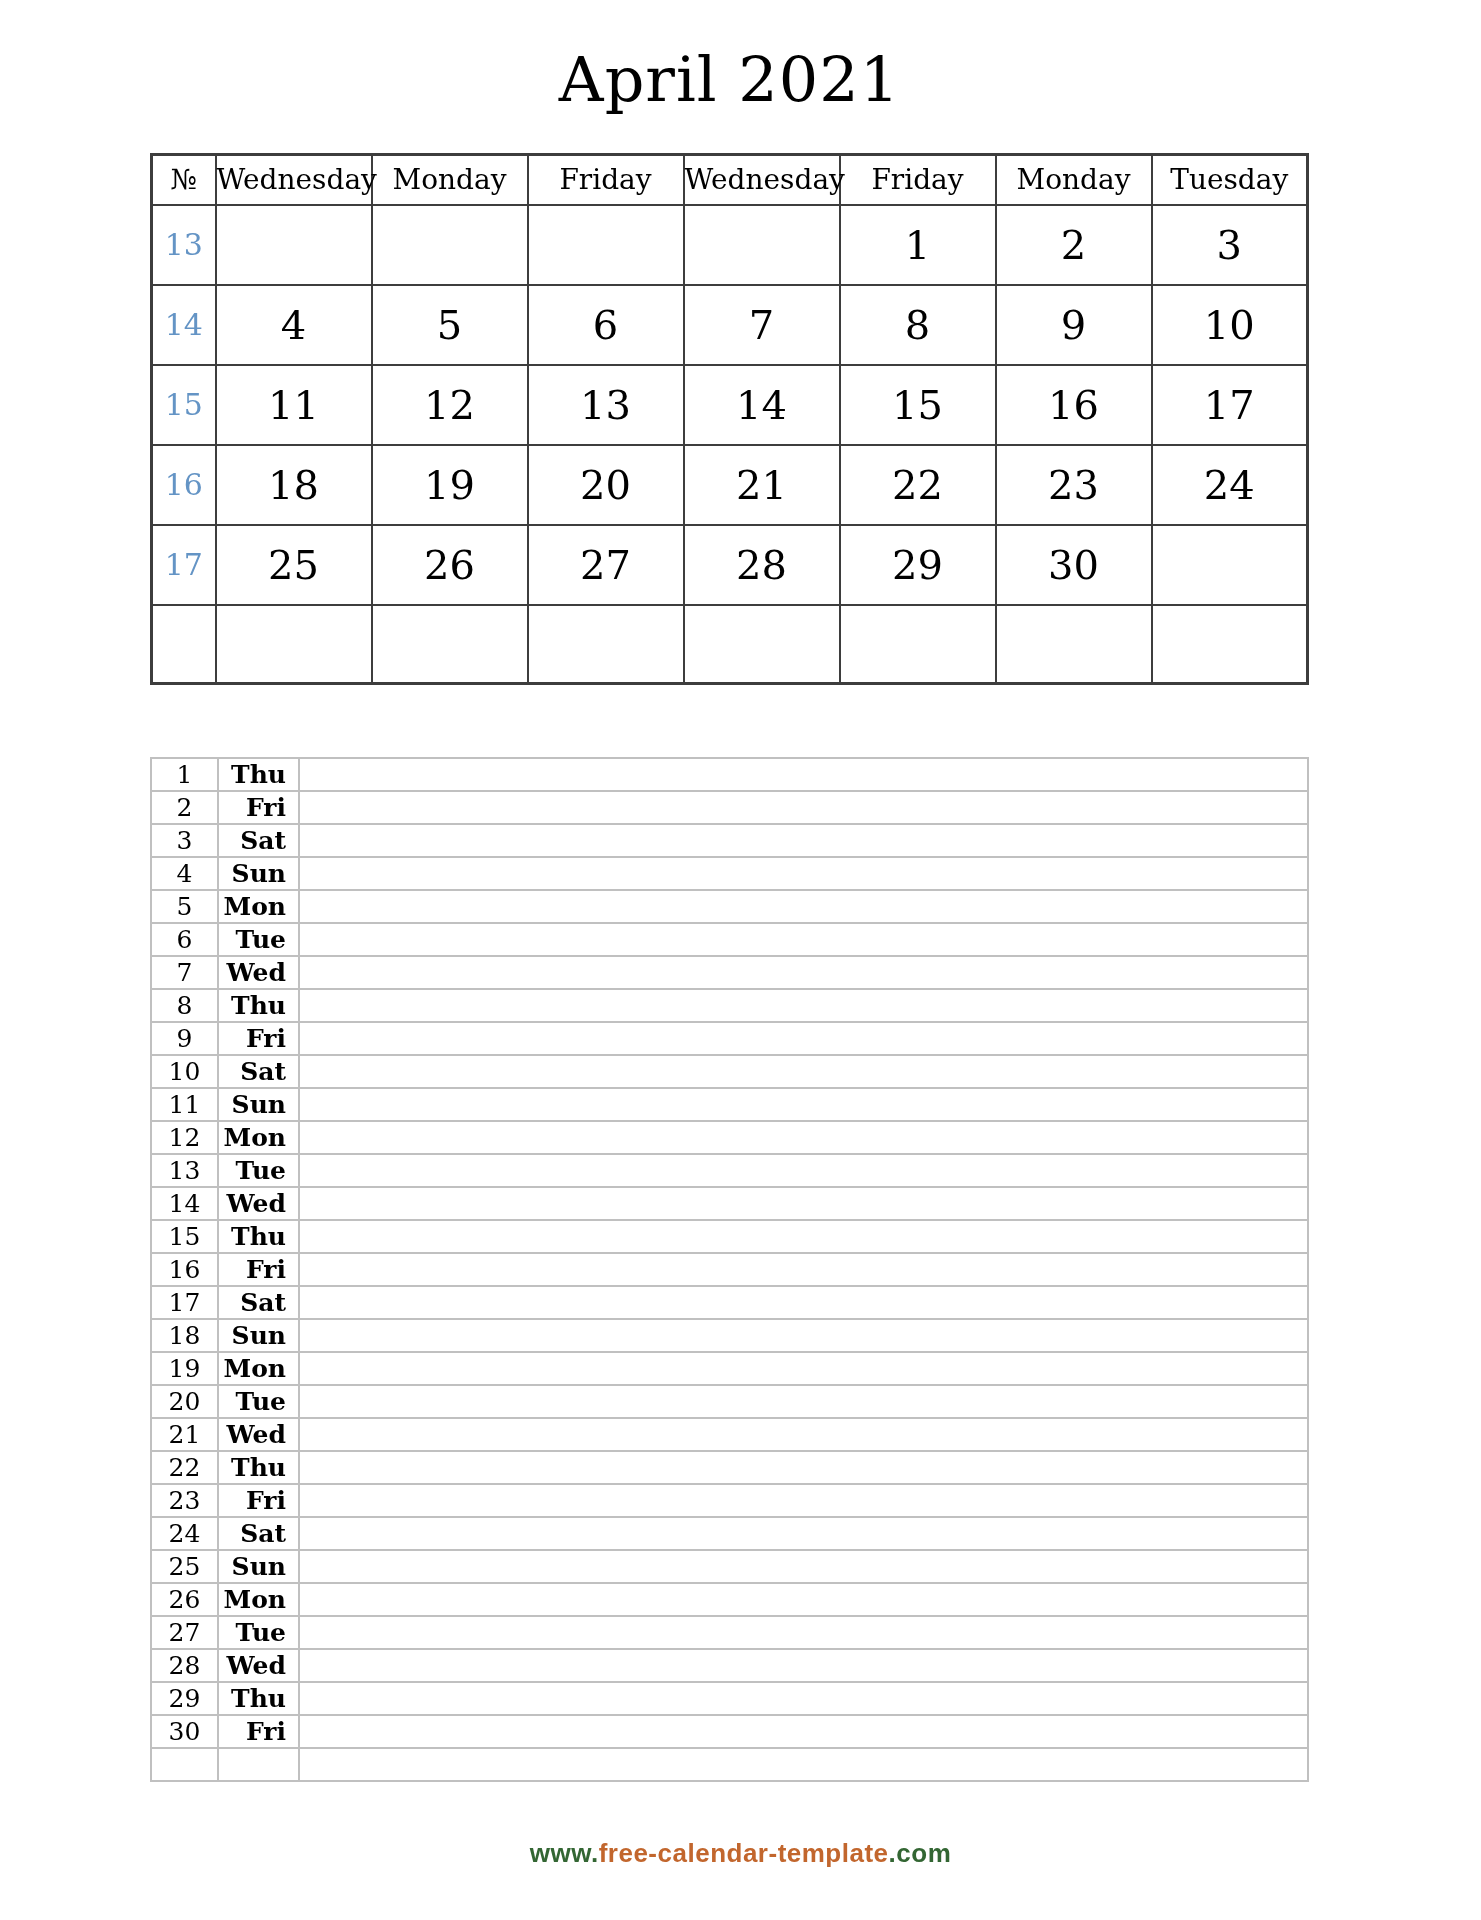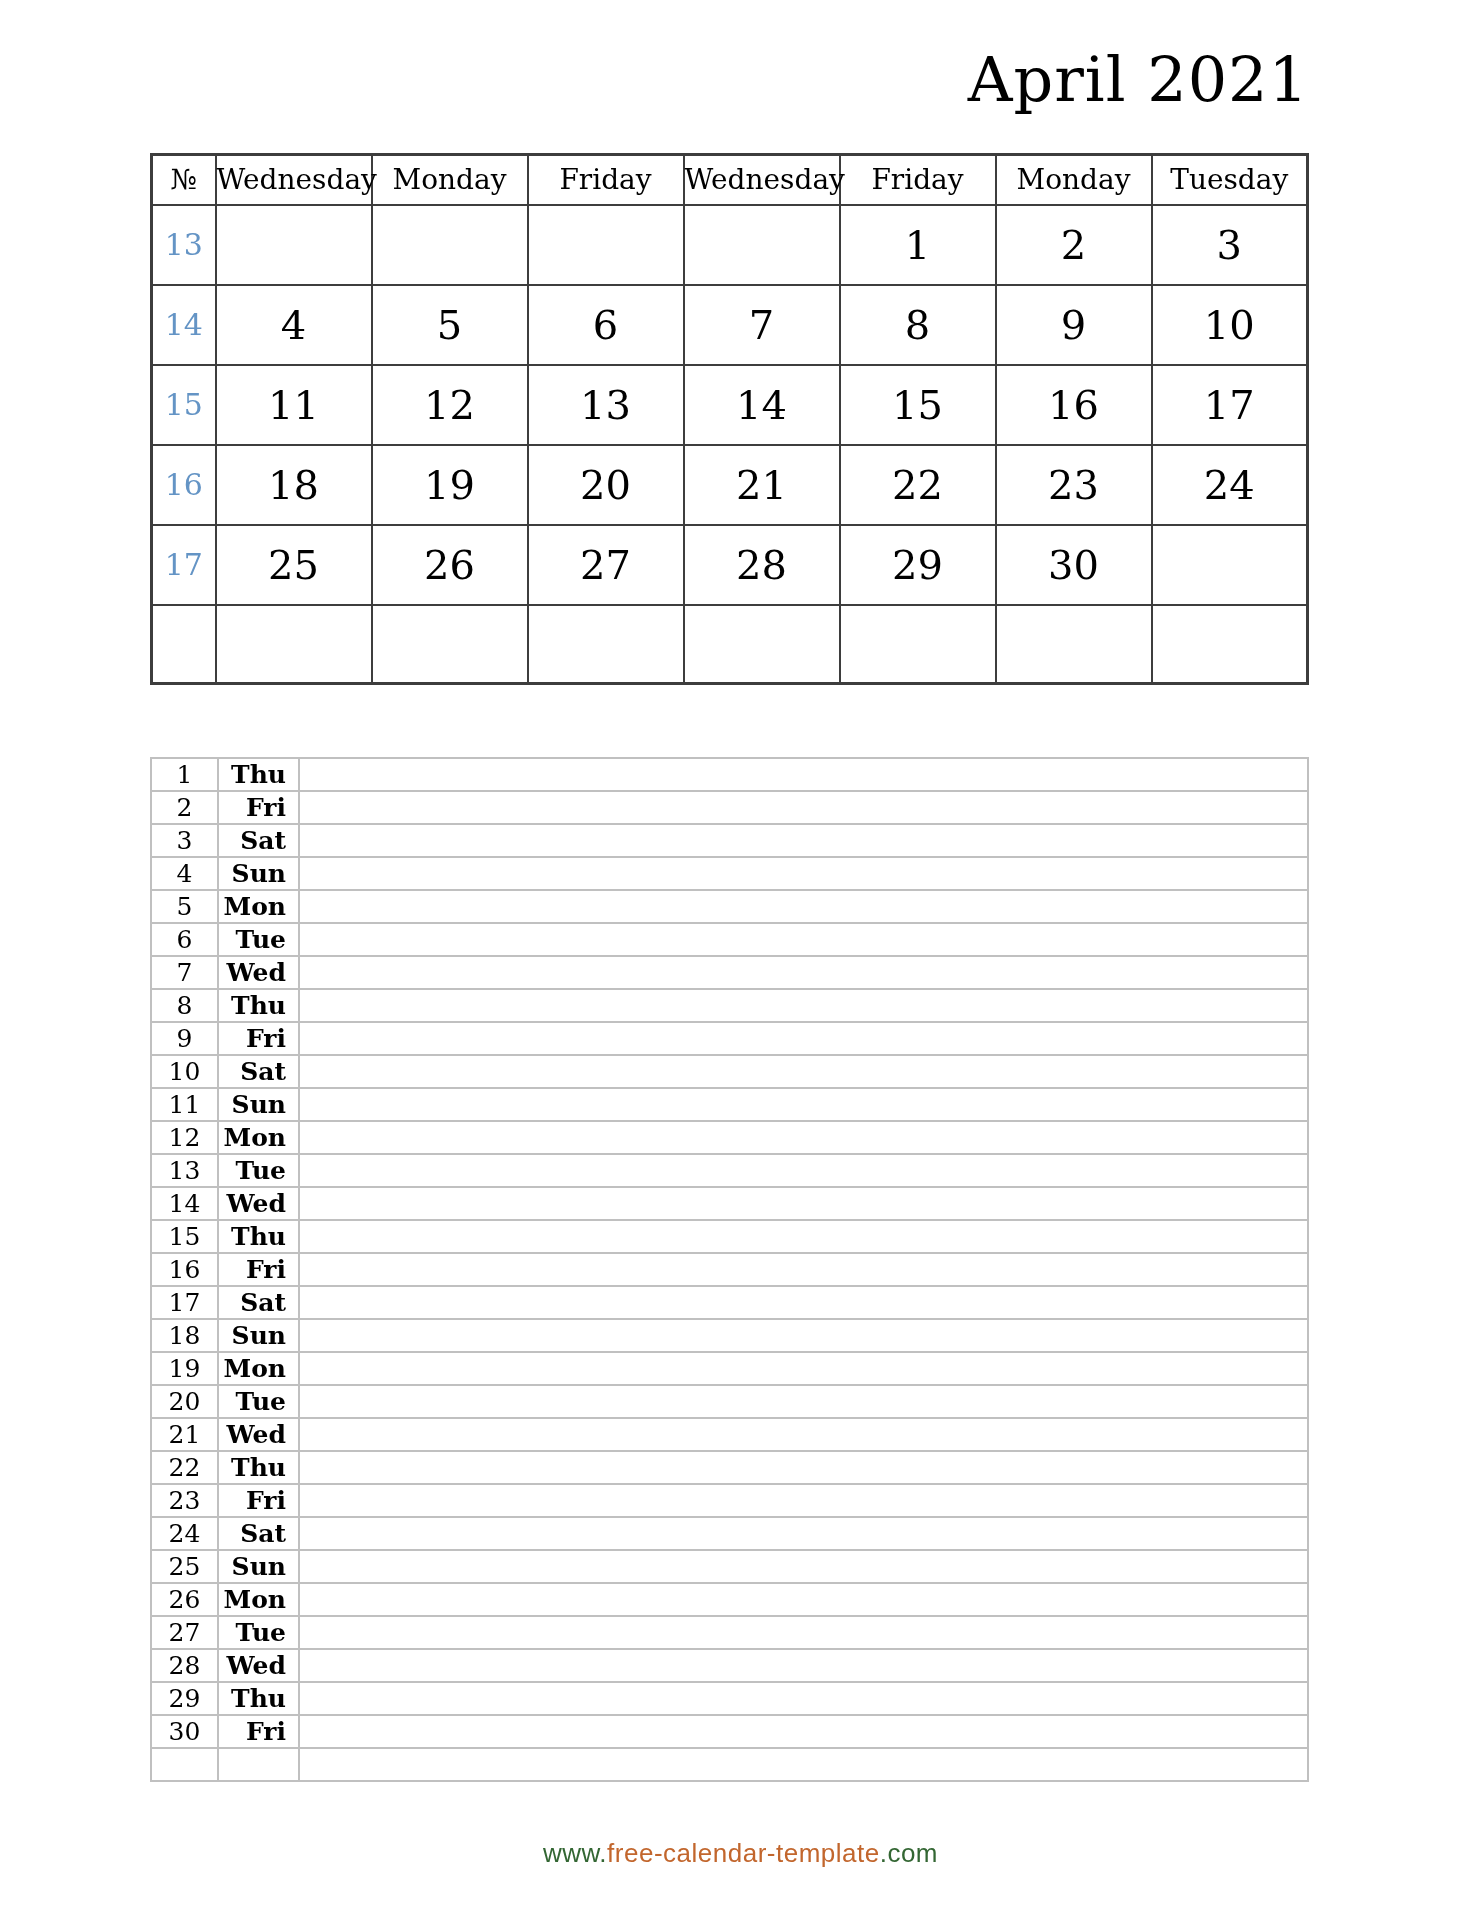--- a/index.html
+++ b/index.html
@@ -11,21 +11,21 @@
     --ink:#111111;
   }
   *{box-sizing:border-box;margin:0;padding:0;}
   html,body{background:#ffffff;}
   body{width:1481px;height:1920px;position:relative;overflow:hidden;
        font-family:"DejaVu Serif", serif;color:var(--ink);}
   .page{position:absolute;inset:0;}
 
   
   .title{position:absolute;left:150px;top:46px;width:1159px;
-         text-align:right;font-size:62px;line-height:1.1;font-weight:400;
+         text-align:center;font-size:62px;line-height:1.1;font-weight:400;
          letter-spacing:1px;color:#000;}
 
   
   .calendar{position:absolute;left:150px;top:153px;width:1159px;
             border-collapse:collapse;table-layout:fixed;
             border:3px solid var(--cal-border);}
   .calendar td,.calendar th{border:2px solid var(--cal-border);
             text-align:center;vertical-align:middle;background:#fff;}
   .calendar thead tr{height:50px;}
   .calendar th{font-size:28px;font-weight:500;color:#000;}
@@ -42,21 +42,21 @@
   .daily td{border:2px solid var(--daily-border);background:#fff;
             vertical-align:middle;font-size:25px;color:#000;}
   .daily tr{height:33px;}
   .daily td.dnum{text-align:center;}
   .daily td.dname{text-align:right;padding-right:12px;font-weight:bold;}
   col.dnumcol{width:67px;}
   col.dnamecol{width:81px;}
 
   
   .footer{position:absolute;left:0;top:1838px;width:100%;text-align:center;
-          font-family:"Liberation Sans", sans-serif;font-weight:normal;
+          font-family:"Liberation Sans", sans-serif;font-weight:bold;
           font-size:26px;letter-spacing:0.5px;}
   .footer .green{color:var(--footer-green);}
   .footer .orange{color:var(--footer-orange);}
 </style>
 </head>
 <body>
 
 <div class="page">
 
   <h1 class="title">April 2021</h1>

